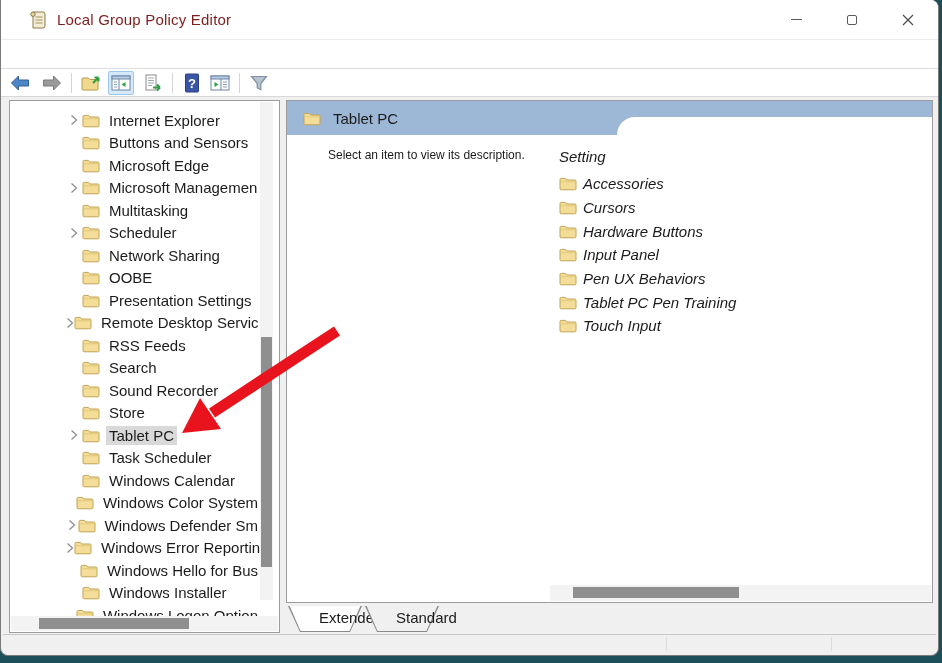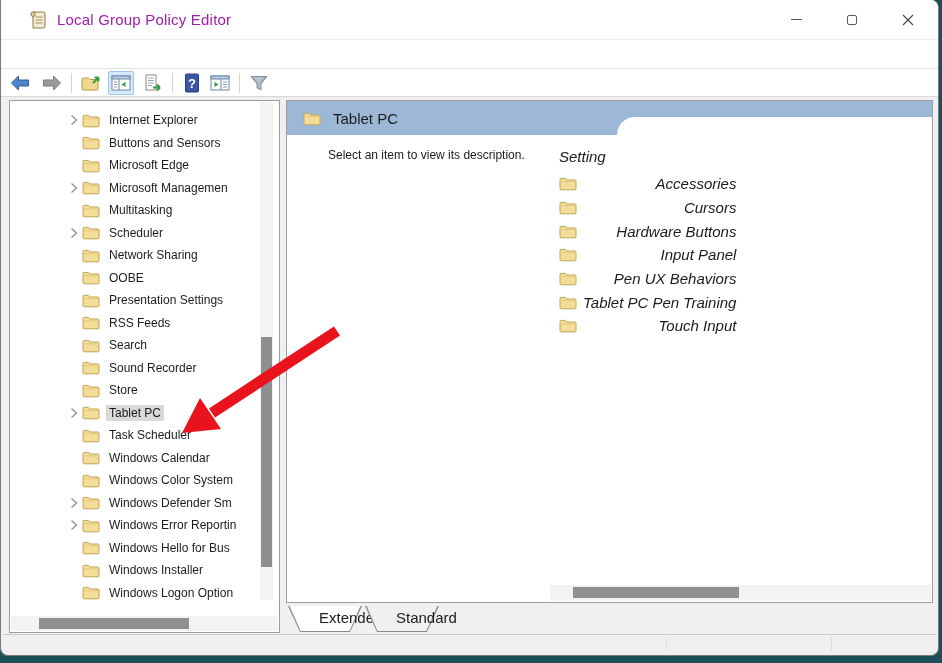--- a/index.html
+++ b/index.html
@@ -20,21 +20,21 @@
     border-radius: 0 8px 8px 8px;
     overflow: hidden;
   }
   
   .titlebar {
     height: 40px; background: #fff;
     display: flex; align-items: center;
     border-bottom: 1px solid #ececec;
   }
   .title-icon { margin-left: 28px; display: inline-flex; }
-  .title-text { margin-left: 11px; font-size: 15px; color: #a21caf; letter-spacing: .2px; }
+  .title-text { margin-left: 11px; font-size: 15px; color: #7f1d1d; letter-spacing: .2px; }
   .win-controls { margin-left: auto; display: flex; height: 100%; margin-right: 2px; }
   .win-btn { width: 56px; height: 100%; display: flex; align-items: center; justify-content: center; }
   .glyph-min { width: 11px; height: 1px; background: #5a5a5a; display: block; }
   .glyph-max { width: 10px; height: 10px; border: 1px solid #5a5a5a; border-radius: 2px; display: block; }
   
   .menubar {
     height: 29px; background: #fff;
     display: flex; align-items: center; gap: 22px;
     padding-left: 15px;
     border-bottom: 1px solid #dfdfdf;
@@ -55,21 +55,21 @@
   .content { position: relative; height: 538px; background: #f0f0f0; }
   .tree-panel {
     position: absolute; left: 8px; top: 3px;
     width: 271px; height: 533px;
     background: #fff; border: 1px solid #9c9c9c;
   }
   .tree-rows {
     position: absolute; left: 0; top: 0; right: 18px; bottom: 16px;
     overflow: hidden; padding-top: 8px;
   }
-  .trow { height: 22.5px; display: flex; align-items: center; white-space: nowrap; font-size: 12px; }
+  .trow { height: 22.5px; display: flex; align-items: center; white-space: nowrap; font-size: 15px; }
   .chevron { width: 16px; margin-left: 56px; display: inline-flex; justify-content: center; }
   .trow .chevron svg { visibility: hidden; }
   .trow.expandable .chevron svg { visibility: visible; }
   .ficon { width: 18px; margin-left: 0; display: inline-flex; }
   .tlabel { margin-left: 6px; padding: 1px 3px; }
   .trow.selected .tlabel { background: #d9d9d9; }
   
   .vscroll {
     position: absolute; top: 1px; right: 6px; width: 13px; height: 498px;
     background: #f3f3f3;
@@ -89,21 +89,21 @@
   .panel-header { position: relative; height: 34px; background: #9db7d7; }
   .header-curve {
     position: absolute; left: 330px; top: 16px; right: 0; height: 18px;
     background: #fff; border-top-left-radius: 24px;
   }
   .header-inner { position: absolute; left: 16px; top: 0; height: 34px; display: flex; align-items: center; }
   .header-title { margin-left: 12px; font-size: 15px; }
   .desc-text { position: absolute; left: 9px; top: 47px; font-size: 12px; margin-left: 32px; }
   .settings { position: absolute; left: 272px; top: 47px; font-style: italic; }
   .settings-header { font-size: 15px; height: 20px; margin-bottom: 4px; }
-  .srow { height: 23.7px; display: flex; align-items: center; white-space: nowrap; font-size: 15px; justify-content: space-between; }
+  .srow { height: 23.7px; display: flex; align-items: center; white-space: nowrap; font-size: 15px; }
   .srow .ficon { width: 18px; display: inline-flex; }
   .srow .slabel { margin-left: 6px; }
   .main-hscroll {
     position: absolute; left: 263px; right: 1px; bottom: 1px; height: 16px;
     background: #f3f3f3;
   }
   .main-hscroll .thumb { position: absolute; top: 2px; height: 11px; left: 23px; width: 166px; background: #8f8f8f; }
   
   .tabs { position: absolute; left: 287px; top: 509px; display: flex; gap: 3px; }
   .tab { position: relative; width: 74px; height: 26px; }
@@ -341,20 +341,34 @@
                 <path d="M1.5 1.5 L6.5 6 L1.5 10.5" fill="none" stroke="#8f8f8f" stroke-width="1.3"></path>
               </svg>
             </span>
             <span class="ficon">
               <svg width="18" height="15" viewBox="0 0 18 15">
                 <path d="M1 3.6 Q1 2.4 2.2 2.4 L6.4 2.4 L7.8 4 L15.8 4 Q17 4 17 5.2 L17 12.6 Q17 13.8 15.8 13.8 L2.2 13.8 Q1 13.8 1 12.6 Z" fill="#f3dd99" stroke="#c2a355" stroke-width="1"></path>
                 <path d="M1.5 5.8 L16.5 5.8" stroke="#e3c878" stroke-width="1"></path>
               </svg>
             </span>
             <span class="tlabel">Presentation Settings</span>
+          </div>
+          <div class="trow expandable">
+            <span class="chevron">
+              <svg width="8" height="12" viewBox="0 0 8 12">
+                <path d="M1.5 1.5 L6.5 6 L1.5 10.5" fill="none" stroke="#8f8f8f" stroke-width="1.3"></path>
+              </svg>
+            </span>
+            <span class="ficon">
+              <svg width="18" height="15" viewBox="0 0 18 15">
+                <path d="M1 3.6 Q1 2.4 2.2 2.4 L6.4 2.4 L7.8 4 L15.8 4 Q17 4 17 5.2 L17 12.6 Q17 13.8 15.8 13.8 L2.2 13.8 Q1 13.8 1 12.6 Z" fill="#f3dd99" stroke="#c2a355" stroke-width="1"></path>
+                <path d="M1.5 5.8 L16.5 5.8" stroke="#e3c878" stroke-width="1"></path>
+              </svg>
+            </span>
+            <span class="tlabel">Remote Desktop Servic</span>
           </div>
           <div class="trow">
             <span class="chevron">
               <svg width="8" height="12" viewBox="0 0 8 12">
                 <path d="M1.5 1.5 L6.5 6 L1.5 10.5" fill="none" stroke="#8f8f8f" stroke-width="1.3"></path>
               </svg>
             </span>
             <span class="ficon">
               <svg width="18" height="15" viewBox="0 0 18 15">
                 <path d="M1 3.6 Q1 2.4 2.2 2.4 L6.4 2.4 L7.8 4 L15.8 4 Q17 4 17 5.2 L17 12.6 Q17 13.8 15.8 13.8 L2.2 13.8 Q1 13.8 1 12.6 Z" fill="#f3dd99" stroke="#c2a355" stroke-width="1"></path>

